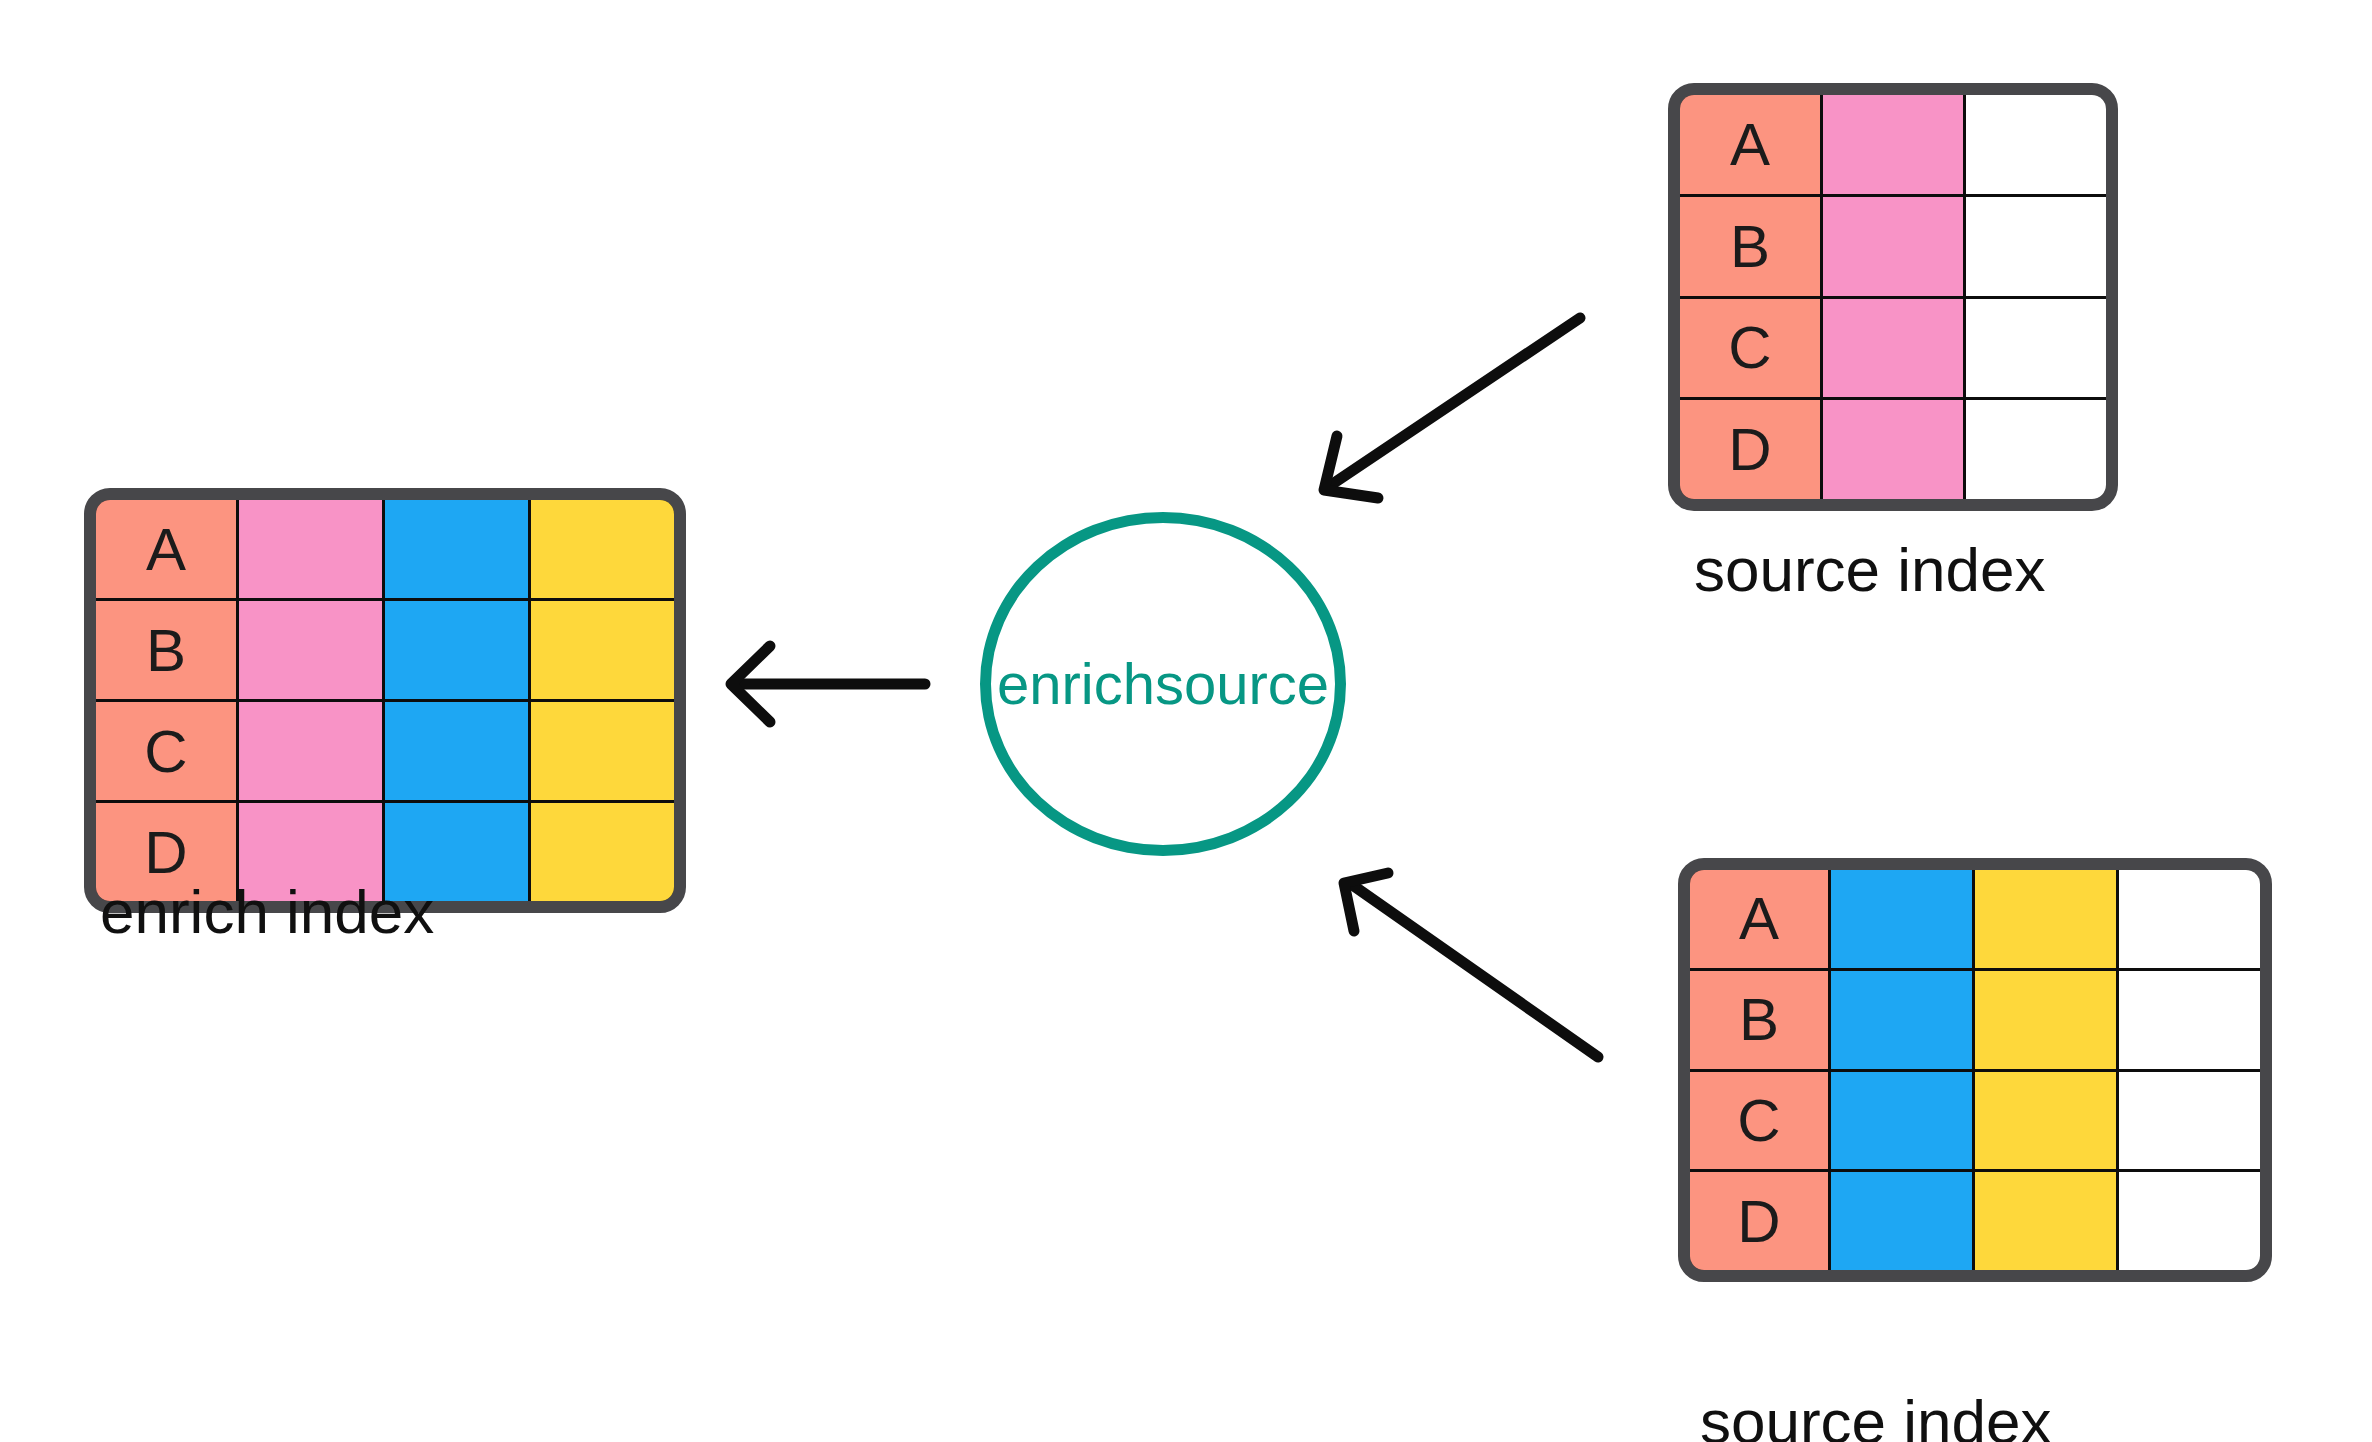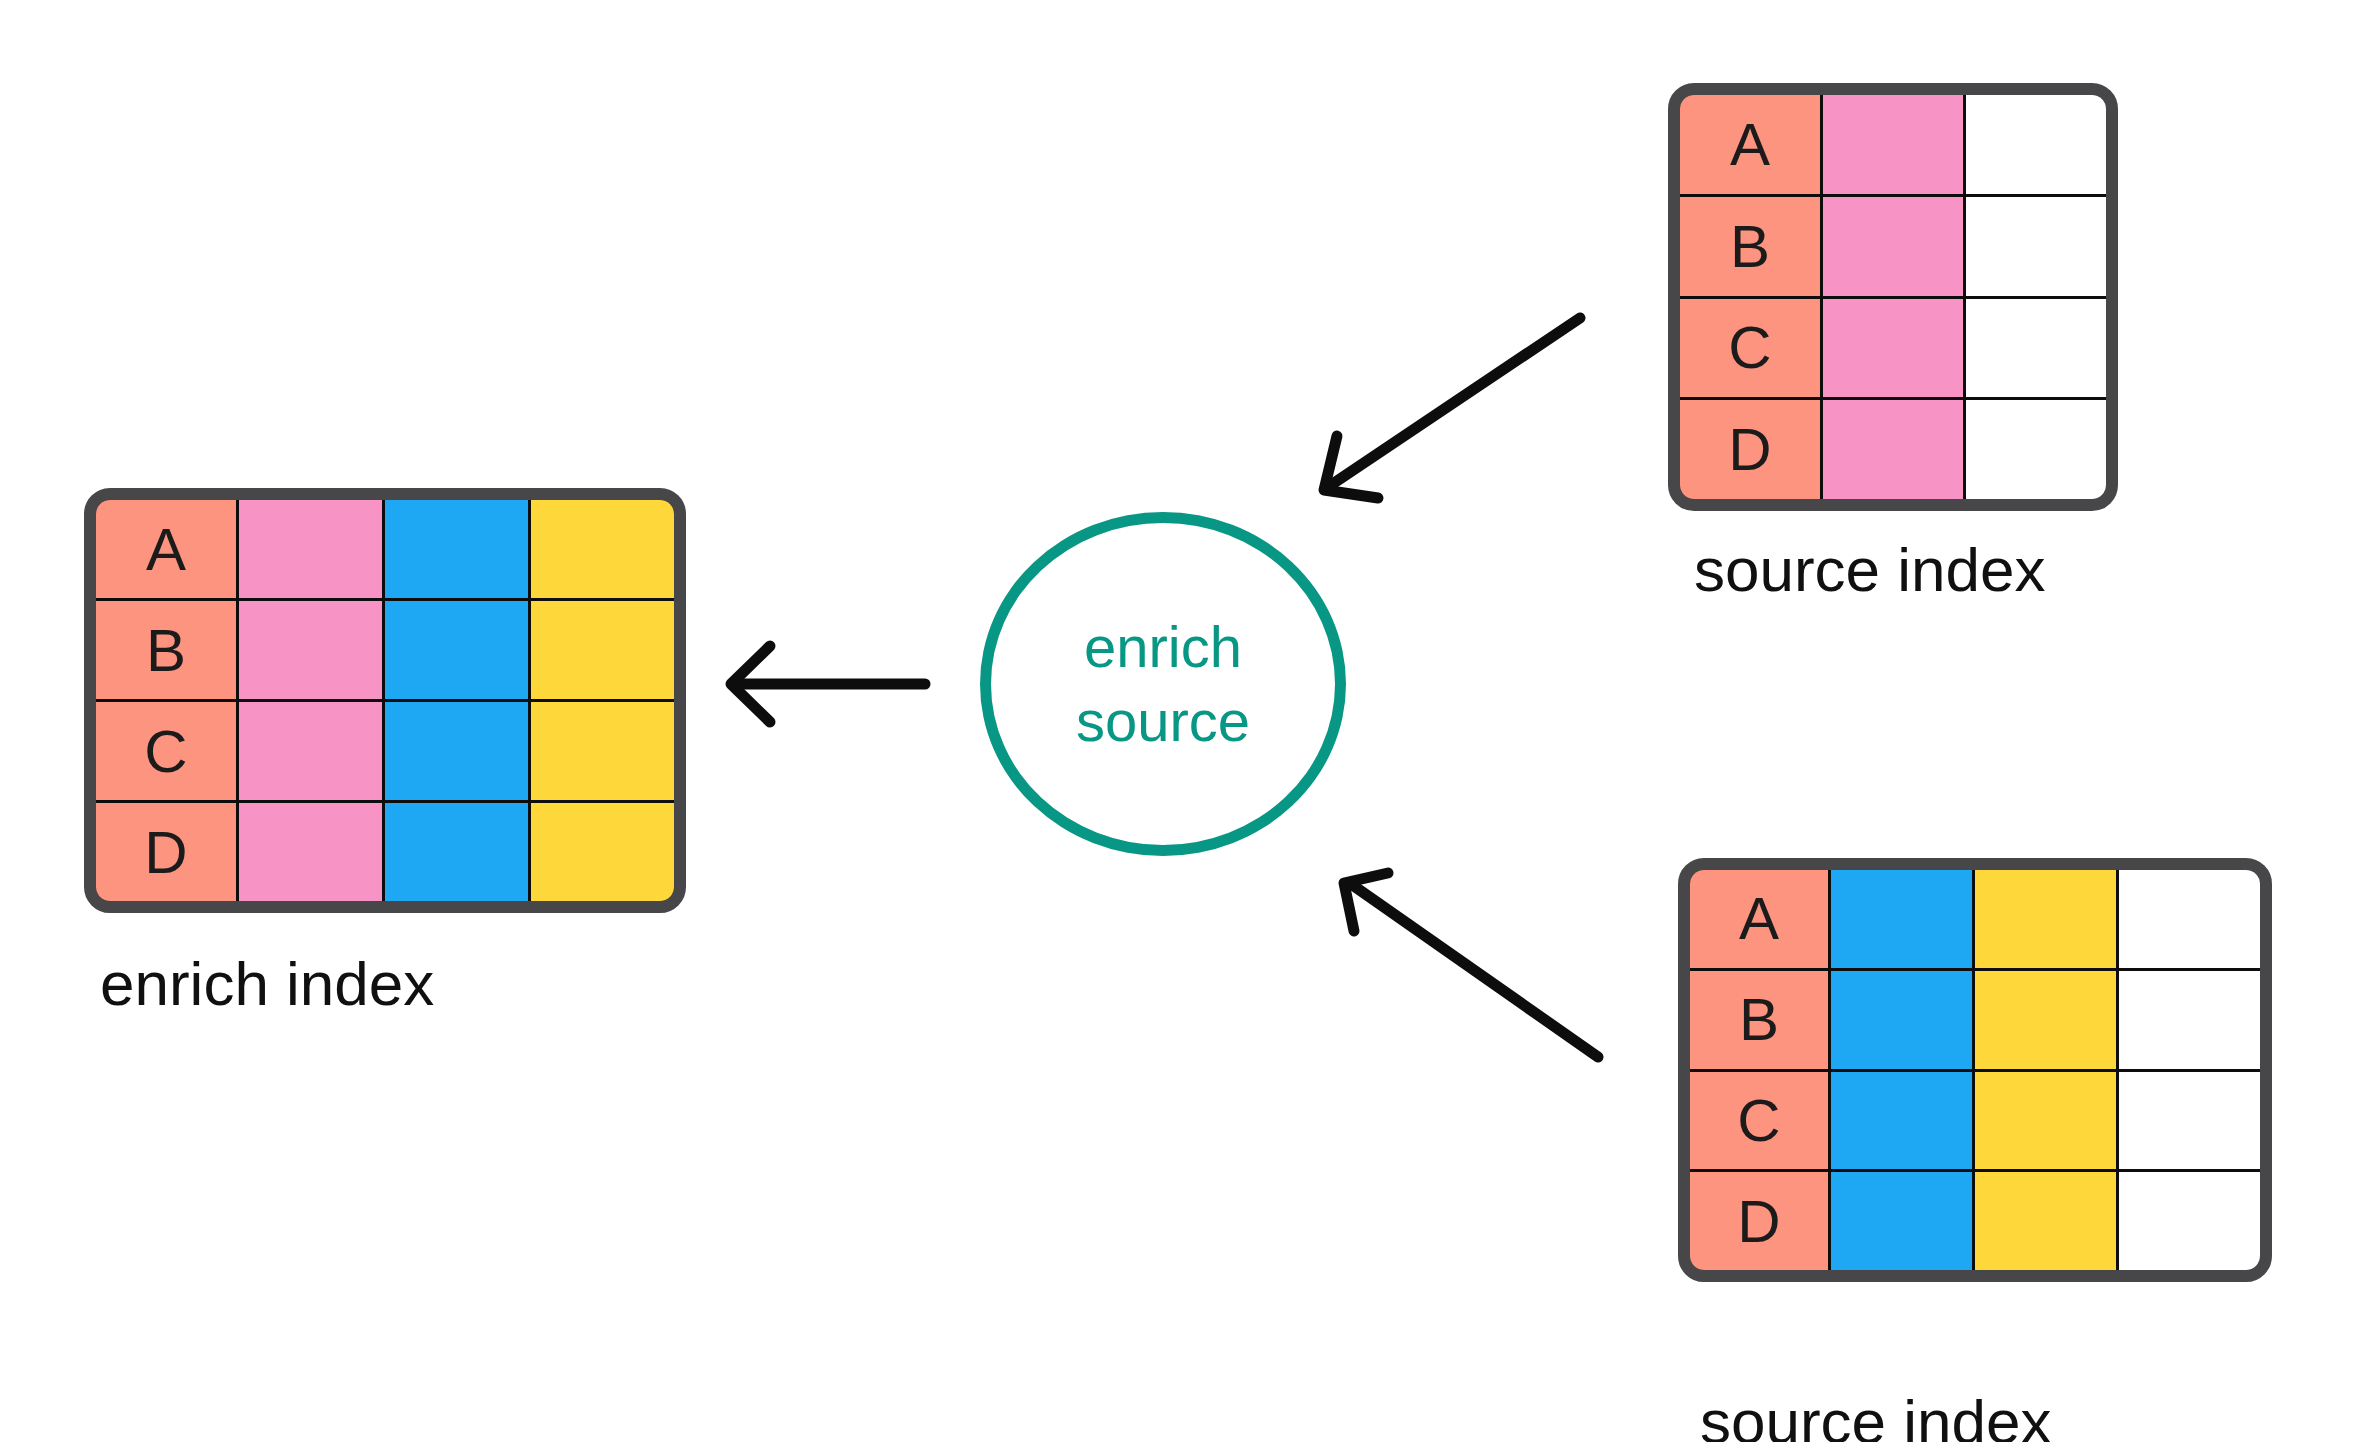--- a/index.html
+++ b/index.html
@@ -52,34 +52,34 @@
     color: #1b1b1b;
   }
 
   
   .caption {
     position: absolute;
     font-size: 62px;
     color: var(--text);
     white-space: nowrap;
   }
-  #enrich-caption        { left: 100px;  top: 948px;  }
+  #enrich-caption        { left: 100px;  top: 876px;  }
   #source-top-caption    { left: 1694px; top: 534px;  }
   #source-bottom-caption { left: 1700px; top: 1386px; }
 
   
   #policy-circle {
     position: absolute;
     left: 980px; top: 512px;
     width: 366px; height: 344px;
     box-sizing: border-box;
     border: 11px solid var(--teal);
     border-radius: 50%;
     display: flex;
-    flex-direction: column;
+    flex-direction: row;
     align-items: center;
     justify-content: center;
     text-align: center;
     color: var(--teal);
     font-size: 58px;
     line-height: 1.28;
   }
 
   
   #arrow-layer {

